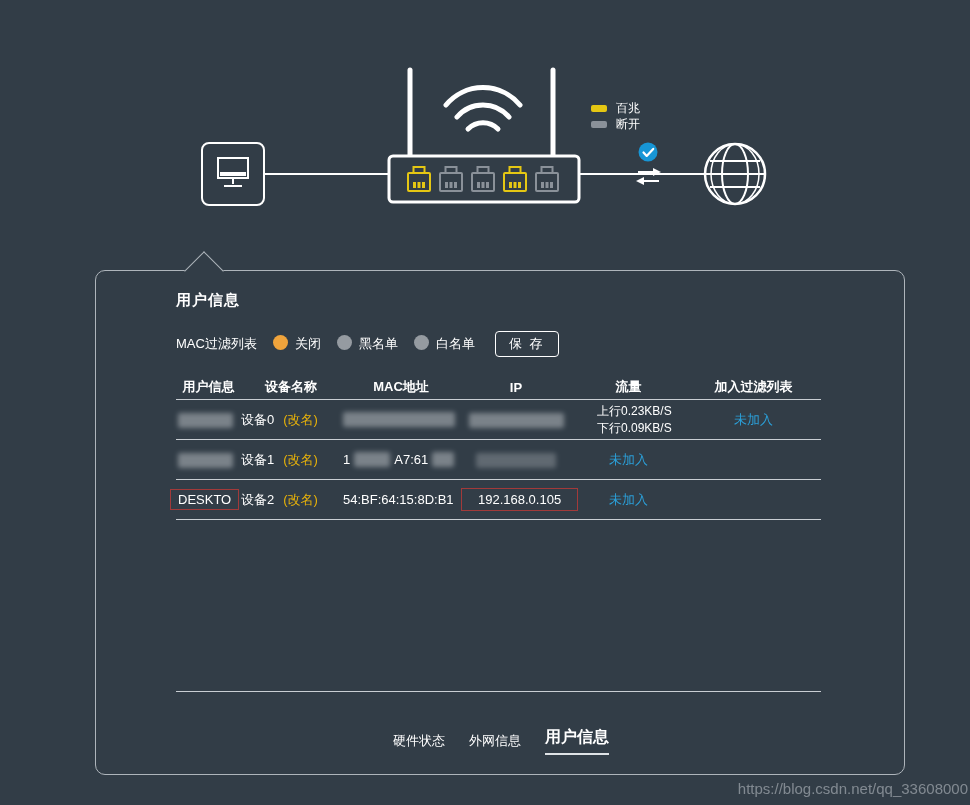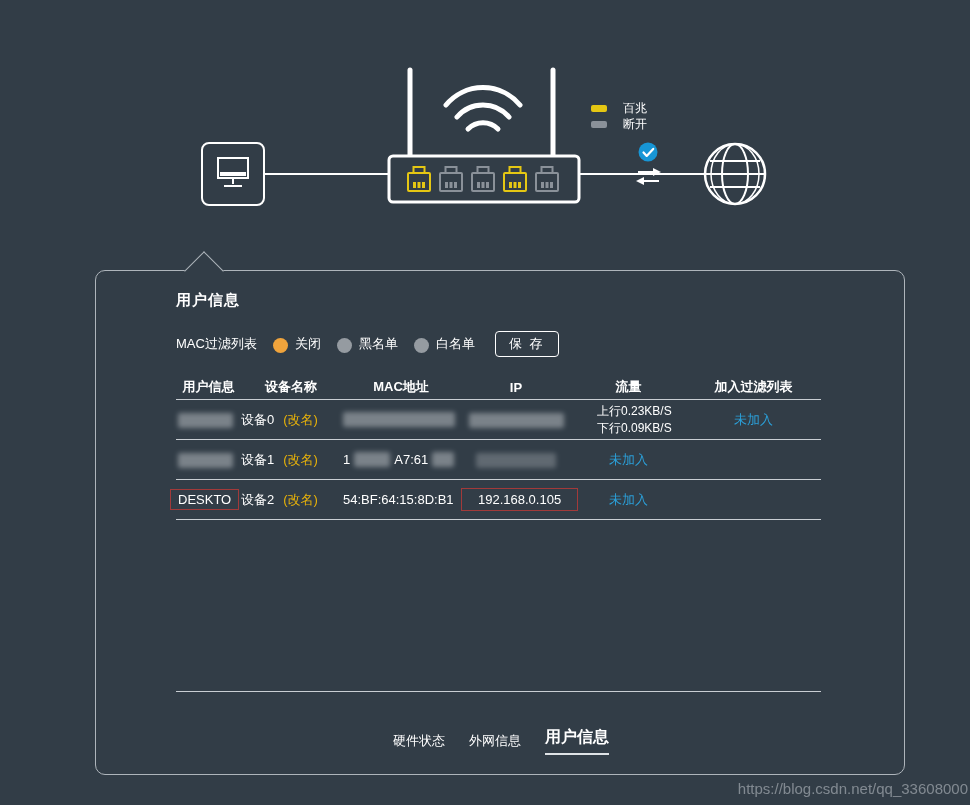--- a/index.html
+++ b/index.html
@@ -15,38 +15,38 @@
   .topology { position:absolute; left:0; top:0; }
   .port .p-body { fill:none; stroke-width:2; }
   .port .p-tab  { fill:none; stroke-width:2; }
   .port .p-pin  { stroke:none; }
   .port-active   { stroke:#e5c713; }
   .port-active .p-pin   { fill:#e5c713; }
   .port-inactive { stroke:#8a9199; }
   .port-inactive .p-pin { fill:#8a9199; }
 
   .legend { position:absolute; left:591px; top:103px; display:flex; flex-direction:column; gap:6px; }
-  .legend-row { display:flex; align-items:center; gap:16px; height:10px; }
+  .legend-row { display:flex; align-items:center; gap:9px; height:10px; }
   .legend-swatch { width:16px; height:7px; border-radius:2px; background:#888; }
   .legend-label { font-size:12px; color:#fff; line-height:10px; }
 
   
   .panel {
     position:absolute; left:95px; top:270px; width:810px; height:505px;
     border:1px solid #aeb5bb; border-radius:10px;
   }
   .notch {
     position:absolute; left:94px; top:-14px; width:28px; height:28px;
     transform:rotate(45deg); background:#323d47;
     border-left:1px solid #aeb5bb; border-top:1px solid #aeb5bb;
   }
   .panel-title { position:absolute; left:80px; top:20px; font-size:15px; font-weight:bold; letter-spacing:1px; }
 
   .filter-row { position:absolute; left:80px; top:60px; display:flex; align-items:center; font-size:13px; }
-  .radio-opt { display:flex; align-items:flex-end; gap:7px; margin-left:16px; cursor:pointer; }
+  .radio-opt { display:flex; align-items:flex-start; gap:7px; margin-left:16px; cursor:pointer; }
   .radio { width:15px; height:15px; border-radius:50%; background:#959ba1; }
   .radio-selected { background:#f0a43c; }
   .save-btn {
     margin-left:20px; background:transparent; border:1px solid #ffffff; border-radius:4px;
     color:#ffffff; font-size:13px; padding:3px 13px; letter-spacing:2px; cursor:pointer;
     font-family:inherit;
   }
 
   .table { position:absolute; left:80px; top:104px; width:645px; }
   .t-grid { display:grid; grid-template-columns:65px 100px 120px 110px 115px 135px; align-items:center; }

